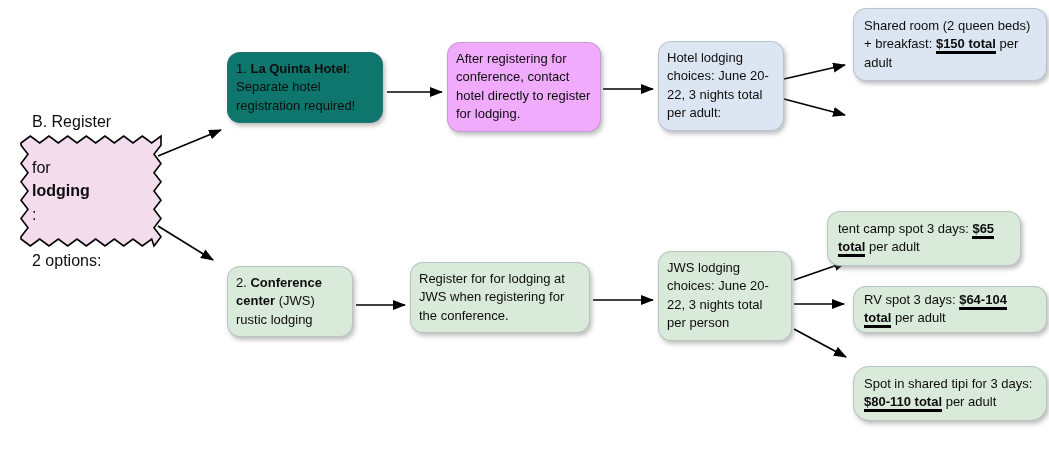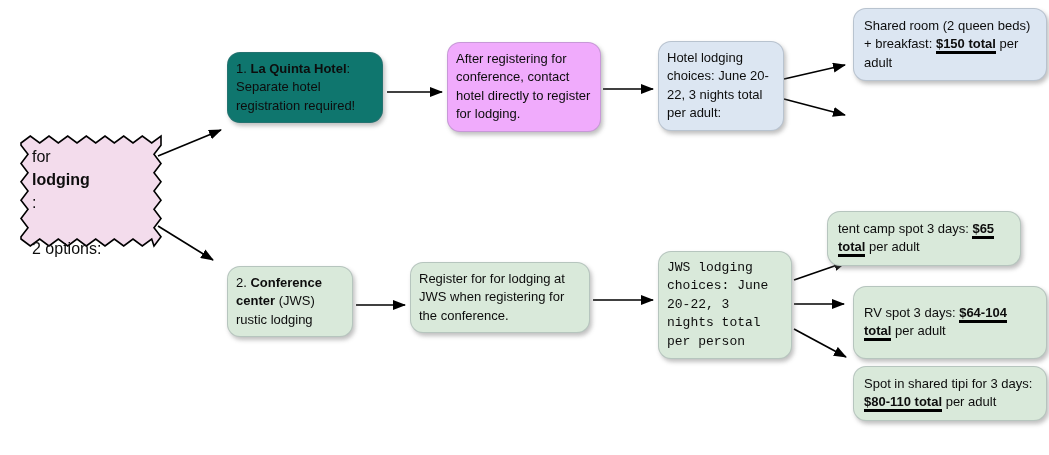--- a/index.html
+++ b/index.html
@@ -31,23 +31,23 @@
   .node span.b { font-weight: bold; }
   .node span.u { border-bottom: 3px solid #000; }
   
   .n-h1 { left: 227px; top: 52px;  width: 156px; }
   .n-h2 { left: 447px; top: 42px;  width: 154px; }
   .n-h3 { left: 658px; top: 41px;  width: 126px; }
   .n-ho1 { left: 853px; top: 8px;   width: 194px; padding: 8px 10px; }
   .n-ho2 { left: 853px; top: 113px; width: 194px; padding: 8px 10px; }
   .n-j1 { left: 227px; top: 266px; width: 126px; }
   .n-j2 { left: 410px; top: 262px; width: 180px; }
-  .n-j3 { left: 658px; top: 251px; width: 134px; font-family: Liberation Mono, monospace; }
+  .n-j3 { left: 658px; top: 251px; width: 134px; }
   .n-jo1 { left: 827px; top: 211px; width: 194px; padding: 8px 10px; }
-  .n-jo2 { left: 853px; top: 286px; width: 194px; padding: 17px 10px; }
+  .n-jo2 { left: 853px; top: 286px; width: 194px; padding: 4px 10px; }
   .n-jo3 { left: 853px; top: 366px; width: 194px; padding: 8px 10px; }
   .n-root {
     position: absolute;
     left: 18px; top: 133px;
     width: 146px; height: 116px;
   }
   .n-root svg { position: absolute; left: 0; top: 0; }
   .n-root .burst-text {
     position: absolute;
     left: 14px; top: 6px; right: 10px; bottom: 6px;
@@ -78,34 +78,35 @@
     <line x1="794" y1="280" x2="846" y2="262" marker-end="url(#ah)"></line>
     <line x1="794" y1="304" x2="844" y2="304" marker-end="url(#ah)"></line>
     <line x1="794" y1="329" x2="846" y2="357" marker-end="url(#ah)"></line>
   </svg>
 
   <div class="n-root">
     <svg width="146" height="116" viewBox="0 0 146 116">
       <polygon transform="translate(3,3)" stroke="#000" stroke-width="1.6" stroke-linejoin="miter" points="0.0,7.0 9.3,0.0 18.7,7.0 28.0,0.0 37.3,7.0 46.7,0.0 56.0,7.0 65.3,0.0 74.7,7.0 84.0,0.0 93.3,7.0 102.7,0.0 112.0,7.0 121.3,0.0 130.7,7.0 140.0,0.0 140.0,9.2 133.0,18.3 140.0,27.5 133.0,36.7 140.0,45.8 133.0,55.0 140.0,64.2 133.0,73.3 140.0,82.5 133.0,91.7 140.0,100.8 133.0,110.0 130.7,103.0 121.3,110.0 112.0,103.0 102.7,110.0 93.3,103.0 84.0,110.0 74.7,103.0 65.3,110.0 56.0,103.0 46.7,110.0 37.3,103.0 28.0,110.0 18.7,103.0 9.3,110.0 0.0,103.0 0.0,100.8 7.0,91.7 0.0,82.5 7.0,73.3 0.0,64.2 7.0,55.0 0.0,45.8 7.0,36.7 0.0,27.5 7.0,18.3 0.0,9.2" fill="#f3dcec"></polygon>
     </svg>
     <div class="burst-text">
+        <span>B. Register</span>
         <br>
         <span>for </span>
         <span class="b">lodging</span>
         <span>:</span>
         <br>
         <span>2 options:</span>
       </div>
   </div>
 
   <div class="node n-h1" data-bind-bg="colors.hotel_branch_fill" style="background: #0f766e;"><span>1. </span><span class="b">La Quinta Hotel</span><span>: Separate hotel registration required!</span></div>
   <div class="node n-h2" data-bind-bg="colors.hotel_branch_fill" style="background: #f0abfc;"><span>After registering for conference, contact hotel directly to register for lodging.</span></div>
   <div class="node n-h3" data-bind-bg="colors.hotel_branch_fill" style="background: rgb(220, 230, 242);"><span>Hotel lodging choices: June 20-22, 3 nights total per adult:</span></div>
   <div class="node n-ho1" data-bind-bg="colors.hotel_branch_fill" style="background: rgb(220, 230, 242);"><span>Shared room (2 queen beds) + breakfast: </span><span class="b u">$150 total</span><span> per adult</span></div>
 
   <div class="node n-j1" data-bind-bg="colors.jws_branch_fill" style="background: rgb(217, 233, 218);"><span>2. </span><span class="b">Conference center</span><span> (JWS) rustic lodging</span></div>
   <div class="node n-j2" data-bind-bg="colors.jws_branch_fill" style="background: rgb(217, 233, 218);"><span>Register for for lodging at JWS when registering for the conference.</span></div>
   <div class="node n-j3" data-bind-bg="colors.jws_branch_fill" style="background: rgb(217, 233, 218);"><span>JWS lodging choices: June 20-22, 3 nights total per person</span></div>
   <div class="node n-jo1" data-bind-bg="colors.jws_branch_fill" style="background: rgb(217, 233, 218);"><span>tent camp spot 3 days: </span><span class="b u">$65 total</span><span> per adult</span></div>
   <div class="node n-jo2" data-bind-bg="colors.jws_branch_fill" style="background: rgb(217, 233, 218);"><span>RV spot 3 days: </span><span class="b u">$64-104 total</span><span> per adult</span></div>
-  <div class="node n-jo3" data-bind-bg="colors.jws_branch_fill" style="background: rgb(217, 233, 218);"><span>Spot in shared tipi for 3 days: </span><span class="b u">$80-110 total</span><span> per adult</span></div>
+  <div class="node n-jo3" data-bind-bg="colors.jws_branch_fill" style="background: rgb(217, 233, 218); border-radius: 16px;"><span>Spot in shared tipi for 3 days: </span><span class="b u">$80-110 total</span><span> per adult</span></div>
 
 </div>
 
 </body></html>

